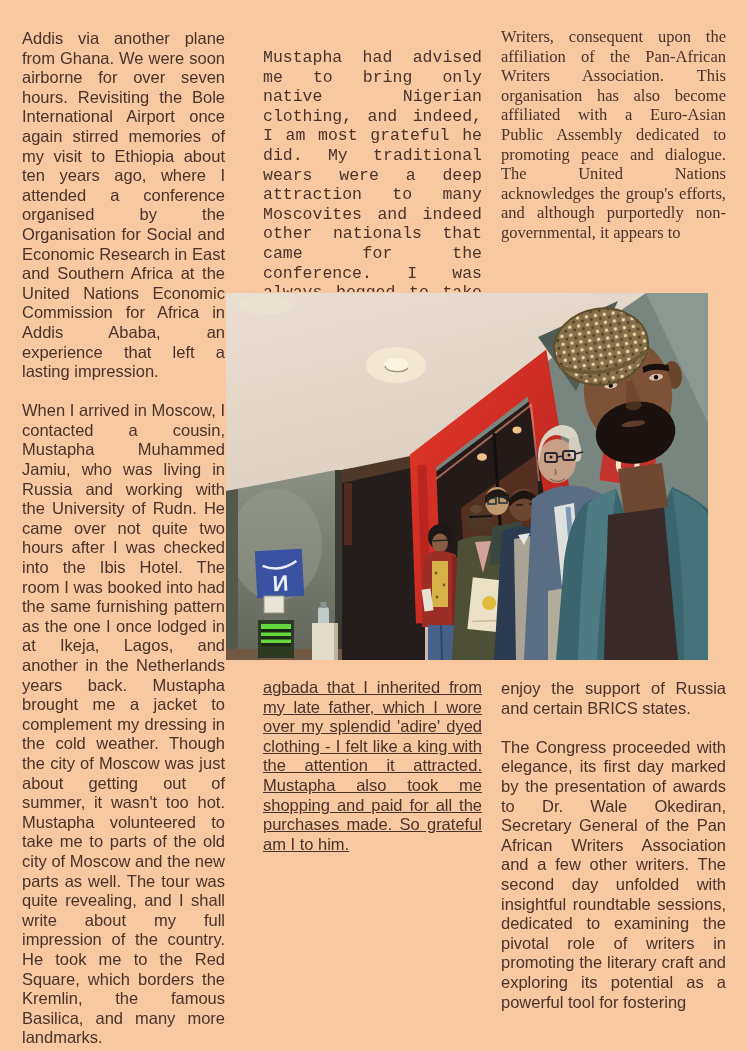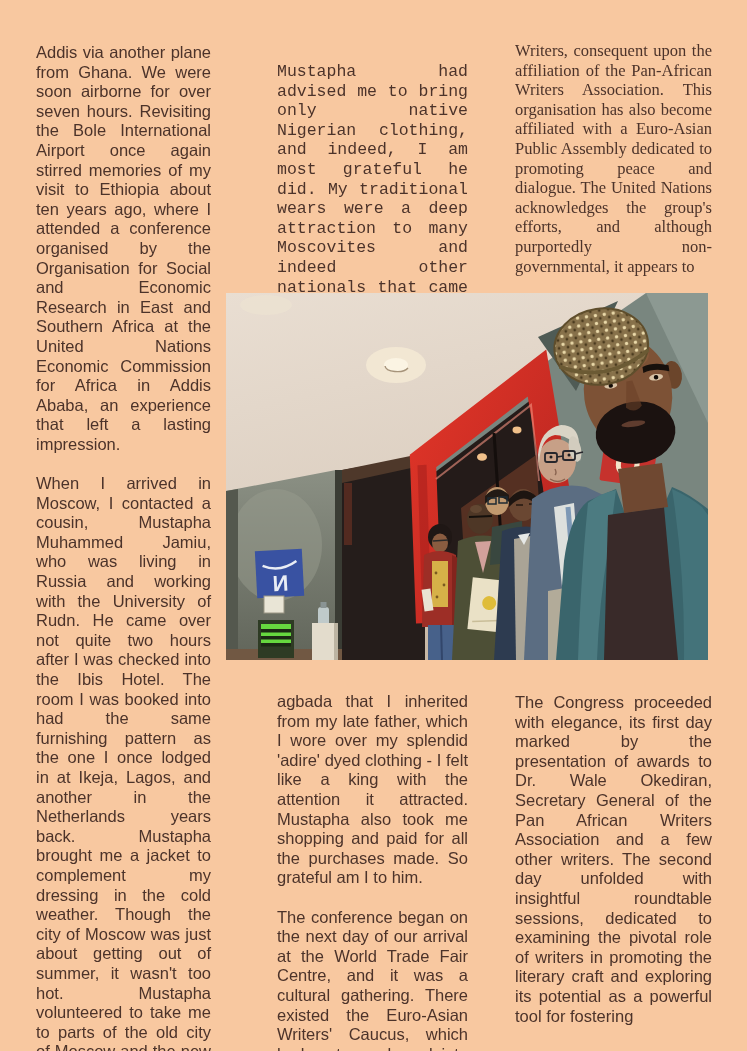--- a/index.html
+++ b/index.html
@@ -12,25 +12,25 @@
     font-family: "Liberation Sans", sans-serif;
   }
   .col {
     position: absolute;
     z-index: 1;
     color: #4c332a;
     font-size: 16.5px;
     line-height: 19.6px;
     text-align: justify;
   }
-  .col p { margin: 16px; }
+  .col p { margin: 2px; }
   .col p + p { margin-top: 19.6px; }
   .col1  { left: 20px;  top: 27px;  width: 207px; }
   .col2a { left: 261px; top: 46px;  width: 223px; max-height: 246px; overflow: hidden; font-family: Liberation Mono, monospace; }
-  .col2b { left: 261px; top: 676px; width: 223px; }
+  .col2b { left: 261px; top: 676px; width: 223px; text-decoration: underline; }
   .col3a { left: 499px; top: 25px;  width: 229px; max-height: 266px; overflow: hidden; font-family: Liberation Serif, serif; }
   .col3b { left: 499px; top: 677px; width: 229px; }
   .photo {
     position: absolute;
     left: 226px; top: 293px;
     width: 482px; height: 367px;
     z-index: 2;
     margin: 0;
     line-height: 0;
   }
@@ -44,28 +44,28 @@
     <p>Addis via another plane from Ghana. We were soon airborne for over seven hours. Revisiting the Bole International Airport once again stirred memories of my visit to Ethiopia about ten years ago, where I attended a conference organised by the Organisation for Social and Economic Research in East and Southern Africa at the United Nations Economic Commission for Africa in Addis Ababa, an experience that left a lasting impression.</p>
     <p>When I arrived in Moscow, I contacted a cousin, Mustapha Muhammed Jamiu, who was living in Russia and working with the University of Rudn. He came over not quite two hours after I was checked into the Ibis Hotel. The room I was booked into had the same furnishing pattern as the one I once lodged in at Ikeja, Lagos, and another in the Netherlands years back. Mustapha brought me a jacket to complement my dressing in the cold weather. Though the city of Moscow was just about getting out of summer, it wasn't too hot. Mustapha volunteered to take me to parts of the old city of Moscow and the new parts as well. The tour was quite revealing, and I shall write about my full impression of the country. He took me to the Red Square, which borders the Kremlin, the famous Basilica, and many more landmarks.</p>
   </div>
 
   <div class="col col2a">
     <p>Mustapha had advised me to bring only native Nigerian clothing, and indeed, I am most grateful he did. My traditional wears were a deep attraction to many Moscovites and indeed other nationals that came for the conference. I was always begged to take pictures with them. Particularly, when I wore the well-embroidered</p>
   </div>
 
   <div class="col col2b">
     <p>agbada that I inherited from my late father, which I wore over my splendid 'adire' dyed clothing - I felt like a king with the attention it attracted. Mustapha also took me shopping and paid for all the purchases made. So grateful am I to him.</p>
-    <p>The conference began on the next day of our arrival at the World Trade Fair Centre, and it was a cultural gathering. There existed the Euro-Asian Writers' Caucus, which had metamorphosed into the World Organisation of</p>
   </div>
 
   <div class="col col3a">
     <p>Writers, consequent upon the affiliation of the Pan-African Writers Association. This organisation has also become affiliated with a Euro-Asian Public Assembly dedicated to promoting peace and dialogue. The United Nations acknowledges the group's efforts, and although purportedly non-governmental, it appears to</p>
   </div>
 
   <div class="col col3b">
+    <p>enjoy the support of Russia and certain BRICS states.</p>
     <p>The Congress proceeded with elegance, its first day marked by the presentation of awards to Dr. Wale Okediran, Secretary General of the Pan African Writers Association and a few other writers. The second day unfolded with insightful roundtable sessions, dedicated to examining the pivotal role of writers in promoting the literary craft and exploring its potential as a powerful tool for fostering</p>
   </div>
 
   <figure class="photo">
     <svg viewBox="0 0 482 367" width="482" height="367" preserveAspectRatio="none">
       <defs>
         <linearGradient id="ceilgrad" x1="0" y1="0" x2="0.3" y2="1">
           <stop offset="0%" stop-color="#e9ded2"></stop>
           <stop offset="60%" stop-color="#ddd0c2"></stop>
           <stop offset="100%" stop-color="#c8b8a5"></stop>

